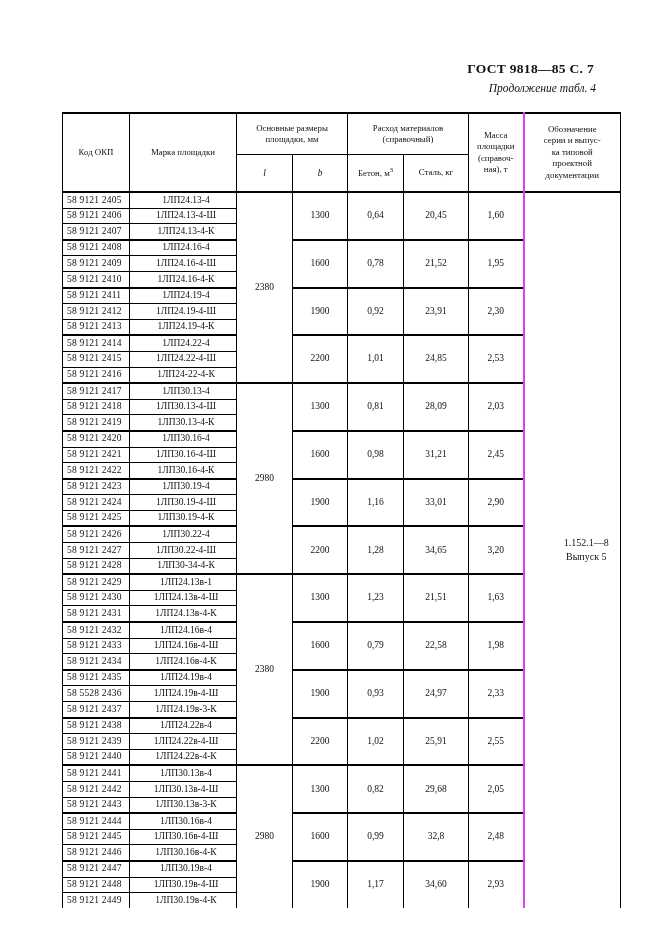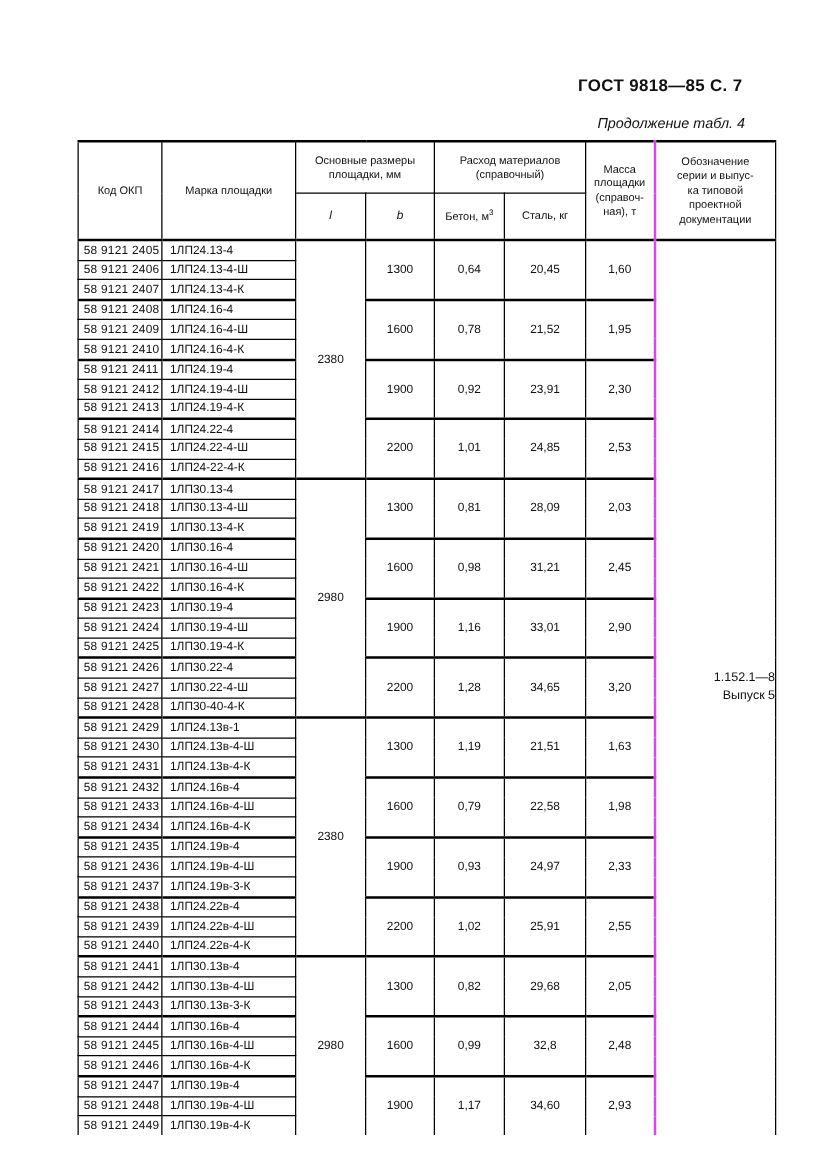--- a/index.html
+++ b/index.html
@@ -1,26 +1,26 @@
 <!DOCTYPE html>
 <html><head>
 <meta charset="utf-8">
 <style>
   html,body { margin:0; padding:0; background:#ffffff; }
   .page {
     position:relative; width:654px; height:936px; background:#ffffff;
-    font-family:Liberation Sans, sans-serif; color:#111;
+    font-family:Liberation Serif, serif; color:#111;
     overflow:hidden;
   }
   .doc-ref {
     position:absolute; top:61px; right:60px;
     font-weight:bold; font-size:13.5px; letter-spacing:0.3px; white-space:nowrap;
   }
   .continuation {
-    position:absolute; top:93px; right:58px;
+    position:absolute; top:82px; right:58px;
     font-style:italic; font-size:11.5px; white-space:nowrap;
   }
   table.gost {
     position:absolute; left:62px; top:112px; width:558px;
     border-collapse:collapse; table-layout:fixed;
     border-top:2.5px solid #000; border-left:1.5px solid #000; border-right:1px solid #000;
     border-bottom:hidden; 
   }
   th {
     border:1px solid #000; font-weight:normal; font-size:8.8px; line-height:1.3;
@@ -30,25 +30,25 @@
   tr.h2 th { height:34px; }
   th.it { font-style:italic; font-size:9.5px; }
   th sup { font-size:6.5px; }
   td {
     border:1px solid #000; font-size:9.5px; height:14.6px;
     padding:0; vertical-align:middle; line-height:1; white-space:nowrap; overflow:hidden;
   }
   tr.gs td { border-top:2px solid #000; }   
   tr.ts td { border-top:2.5px solid #000; } 
   .c-code  { text-align:left; padding-left:4px; letter-spacing:0.2px;margin-top:48px; }
-  .c-mark  { text-align:left; padding-left:6px;margin-left:20px; }
+  .c-mark  { text-align:center; padding-left:6px;margin-left:20px; }
   .c-num   { text-align:center; }
   .c-series-cell, th.c-series { border-left:2px solid #d946ef; }
   .c-series-cell {
-    text-align:right; padding-left:28px; font-size:10px; line-height:1.4;
+    text-align:center; padding-left:28px; font-size:10px; line-height:1.4;
     white-space:pre-line; vertical-align:middle;
   }
 </style>
 </head>
 <body>
 
 <div class="page">
   <div class="doc-ref">ГОСТ 9818—85 С. 7</div>
   <div class="continuation">Продолжение табл. 4</div>
 
@@ -212,28 +212,28 @@
           <td class="c-num" rowspan="3">1,28</td>
           <td class="c-num" rowspan="3">34,65</td>
           <td class="c-num" rowspan="3">3,20</td>
         </tr>
         <tr>
           <td class="c-code">58 9121 2427</td>
           <td class="c-mark">1ЛП30.22-4-Ш</td>
         </tr>
         <tr>
           <td class="c-code">58 9121 2428</td>
-          <td class="c-mark">1ЛП30-40-4-К</td>
+          <td class="c-mark">1ЛП30-34-4-К</td>
         </tr>
         <tr class="gs">
           <td class="c-code">58 9121 2429</td>
           <td class="c-mark">1ЛП24.13в-1</td>
           <td class="c-num" rowspan="12">2380</td>
           <td class="c-num" rowspan="3">1300</td>
-          <td class="c-num" rowspan="3">1,19</td>
+          <td class="c-num" rowspan="3">1,23</td>
           <td class="c-num" rowspan="3">21,51</td>
           <td class="c-num" rowspan="3">1,63</td>
         </tr>
         <tr>
           <td class="c-code">58 9121 2430</td>
           <td class="c-mark">1ЛП24.13в-4-Ш</td>
         </tr>
         <tr>
           <td class="c-code">58 9121 2431</td>
           <td class="c-mark">1ЛП24.13в-4-К</td>
@@ -256,21 +256,21 @@
         </tr>
         <tr class="gs">
           <td class="c-code">58 9121 2435</td>
           <td class="c-mark">1ЛП24.19в-4</td>
           <td class="c-num" rowspan="3">1900</td>
           <td class="c-num" rowspan="3">0,93</td>
           <td class="c-num" rowspan="3">24,97</td>
           <td class="c-num" rowspan="3">2,33</td>
         </tr>
         <tr>
-          <td class="c-code">58 9121 2436</td>
+          <td class="c-code">58 5528 2436</td>
           <td class="c-mark">1ЛП24.19в-4-Ш</td>
         </tr>
         <tr>
           <td class="c-code">58 9121 2437</td>
           <td class="c-mark">1ЛП24.19в-3-К</td>
         </tr>
         <tr class="gs">
           <td class="c-code">58 9121 2438</td>
           <td class="c-mark">1ЛП24.22в-4</td>
           <td class="c-num" rowspan="3">2200</td>

